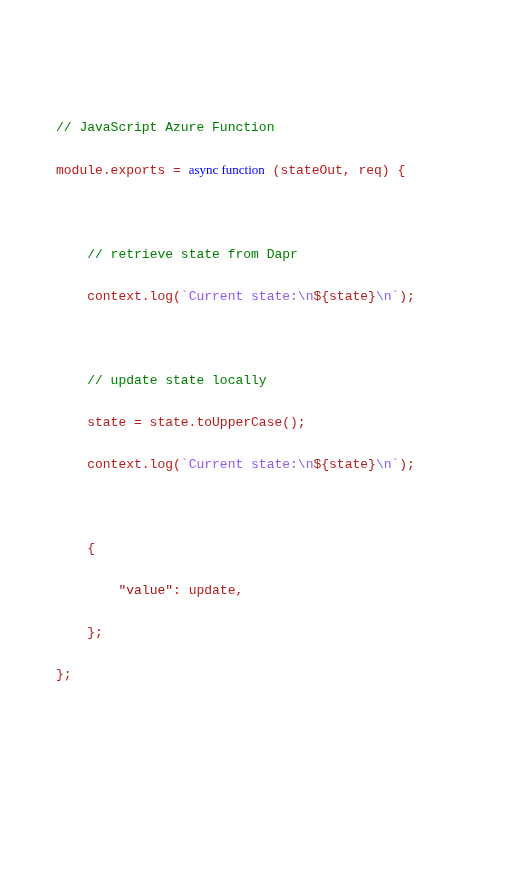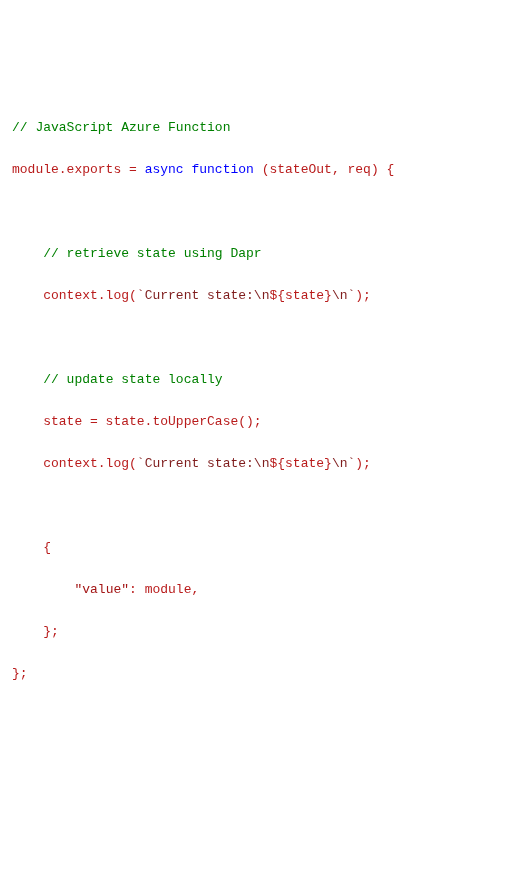--- a/index.html
+++ b/index.html
@@ -5,45 +5,45 @@
   body {
     margin: 0;
     padding: 12px;
     background: #ffffff;
     font-family: Consolas, 'Courier New', monospace;
     font-size: 13px;
     line-height: 21px;
     color: #000000;
     white-space: pre;
   }
-  .line { display: block; }
+  .line { display: block; margin-left: 44px; }
   .comment { color: #008000; }
-  .keyword { color: #0000ff; }
+  .keyword { color: #0000ff; font-family: Liberation Serif, serif; }
   .ident { color: #b91c1c; }
   .string { color: #a31515; }
-  .tmpl { color: #7f1d1d; text-align: center; }
+  .tmpl { color: #8b5cf6; text-align: center; }
 </style>
 </head>
 <body>
 
 
 
 <div>
 <span class="line"><span class="comment">// JavaScript Azure Function</span></span>
 <span class="line"><span class="ident">module</span><span class="ident">.exports = </span><span class="keyword">async function</span><span class="ident"> (</span><span class="ident">stateOut, req</span><span class="ident">) {</span></span>
 <span class="line"> </span>
-<span class="line">    <span class="comment">// retrieve state using Dapr</span></span>
+<span class="line">    <span class="comment">// retrieve state from Dapr</span></span>
 <span class="line"><span class="ident">    context.log(</span><span class="tmpl">`Current state:\n</span><span class="ident">${state}</span><span class="tmpl">\n`</span><span class="ident">);</span></span>
 <span class="line"> </span>
 <span class="line">    <span class="comment">// update state locally</span></span>
 <span class="line"><span class="ident">    state = state.toUpperCase();</span></span>
 <span class="line"><span class="ident">    context.log(</span><span class="tmpl">`Current state:\n</span><span class="ident">${state}</span><span class="tmpl">\n`</span><span class="ident">);</span></span>
 <span class="line"> </span>
 <span class="line"><span class="ident">    {</span></span>
-<span class="line">        <span class="string">"value"</span><span class="ident">: module,</span></span>
+<span class="line">        <span class="string">"value"</span><span class="ident">: update,</span></span>
 <span class="line"><span class="ident">    };</span></span>
 <span class="line"><span class="ident">};</span></span>
 <span class="line"> </span>
 <span class="line"></span>
 
 
 
 
 
 

